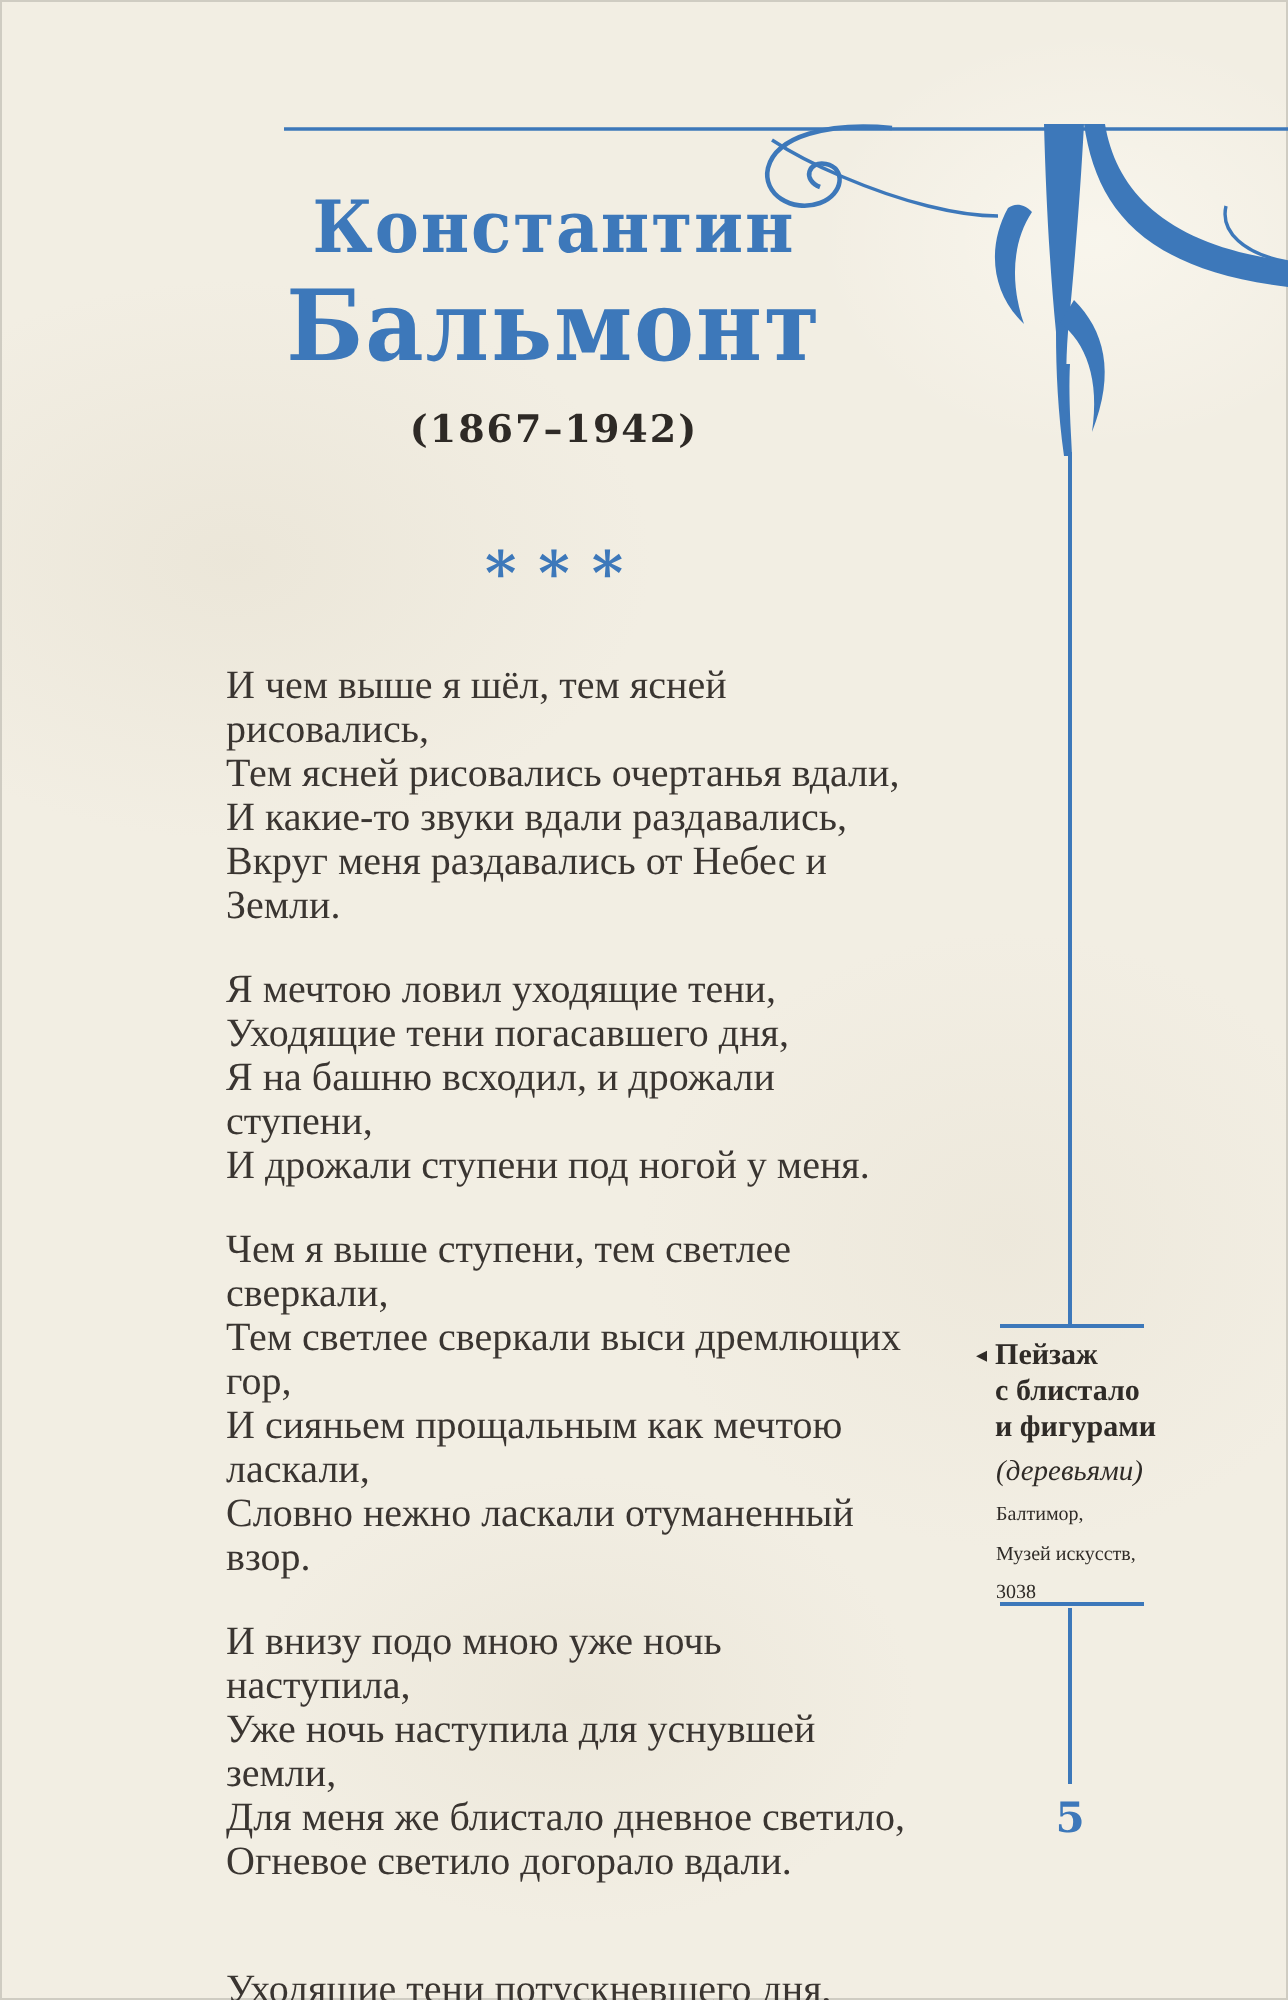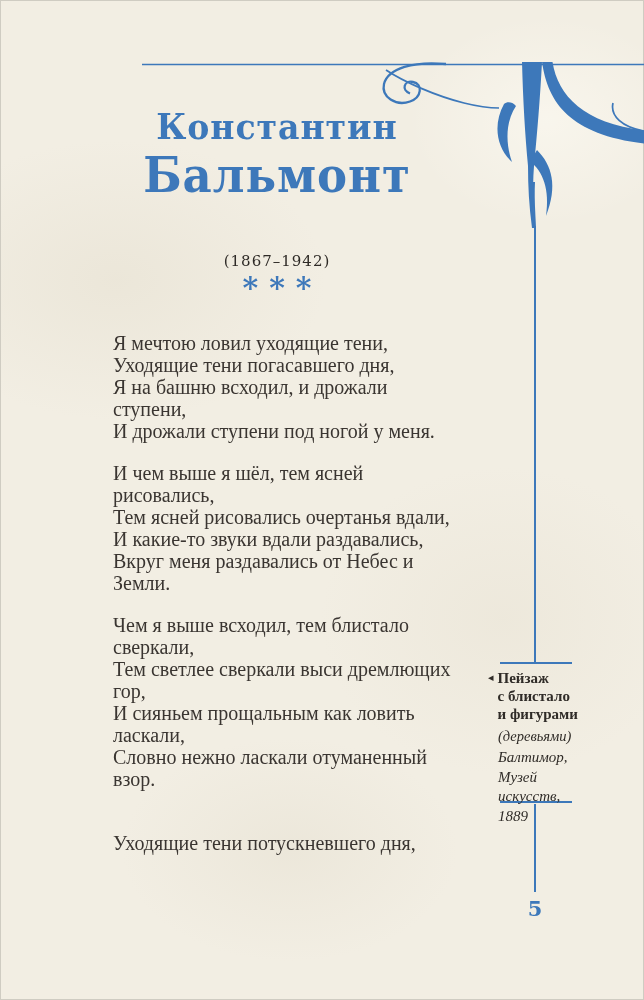--- a/index.html
+++ b/index.html
@@ -14,35 +14,35 @@
     background-color:var(--paper);
     background-image:
       radial-gradient(ellipse 300px 200px at 18% 28%, rgba(223,216,198,.35), transparent 70%),
       radial-gradient(ellipse 260px 220px at 78% 62%, rgba(226,219,202,.30), transparent 70%),
       radial-gradient(ellipse 240px 160px at 45% 85%, rgba(220,213,195,.28), transparent 70%),
       radial-gradient(ellipse 200px 150px at 85% 12%, rgba(255,253,246,.5), transparent 70%);
     box-shadow: inset 0 0 0 1px #cfccc2;
   }
   .ornament{position:absolute; top:0; left:0;}
   .title-block{
-    position:absolute; top:108px; left:77px; width:400px;
+    position:absolute; top:96px; left:77px; width:400px;
     text-align:center; color:var(--accent); line-height:1;
   }
   .title-first{
     font-family:"DejaVu Serif", serif; font-weight:bold; font-size:36px;
     letter-spacing:1px; transform:scaleX(.92); transform-origin:center;
   }
   .title-last{
     font-family:"DejaVu Serif", serif; font-weight:bold; font-size:49px;
     letter-spacing:1px; margin-top:7px; transform:scaleX(.92); transform-origin:center;
   }
   .years{
     position:absolute; top:204px; left:77px; width:400px; text-align:center;
-    font-family:"DejaVu Serif", serif; font-weight:normal; font-size:15px;
-    color:#2e2a26; letter-spacing:1px;margin-top:48px;
+    font-family:"DejaVu Serif", serif; font-weight:bold; font-size:19px;
+    color:#2e2a26; letter-spacing:1px;
   }
   .separator{
     position:absolute; top:270px; left:77px; width:400px; text-align:center;
     color:var(--accent); font-family:"DejaVu Serif", serif; font-weight:bold;
     font-size:30px; letter-spacing:11px; text-indent:11px;
   }
   .poem{
     position:absolute; top:332px; left:113px; width:342px;
     color:var(--ink); font-size:20px; line-height:22px;
   }
@@ -50,21 +50,21 @@
   .annotation{
     position:absolute; top:669px; left:488px; width:110px; color:#2f2b27;
   }
   .ann-head{display:flex; align-items:flex-start;}
   .ann-marker{
     font-size:11px; line-height:18px; margin-right:4px; color:#2f2b27;
     font-family:"DejaVu Sans", sans-serif;
   }
   .ann-title{font-weight:bold; font-size:15px; line-height:18px;}
   .ann-subtitle{font-style:italic; font-size:14.5px; margin:4px 0 3px 10px; line-height:18px;}
-  .ann-credit{font-style:italic; font-size:15px; line-height:19.5px; margin-left:10px;}
+  .ann-credit{font-size:10px; line-height:19.5px; margin-left:10px;}
   .vrule{position:absolute; left:534px; width:2px; background:var(--accent);}
   .vrule-upper{top:226px; height:438px;}
   .vrule-lower{top:804px; height:88px;}
   .tick{position:absolute; left:500px; width:72px; height:2px; background:var(--accent);}
   .tick-top{top:662px;}
   .tick-bottom{top:801px;}
   .page-number{
     position:absolute; top:896px; left:504px; width:62px; text-align:center;
     color:var(--accent); font-family:"DejaVu Serif", serif; font-weight:bold; font-size:21px;
   }
@@ -93,36 +93,42 @@
   <div class="title-block">
     <div class="title-first">Константин</div>
     <div class="title-last">Бальмонт</div>
   </div>
   <div class="years">(1867–1942)</div>
 
   <div class="separator">***</div>
 
   <div class="poem">
     <p class="stanza">
+      <span>И чем выше я шёл, тем ясней рисовались,</span><br>
+      <span>Тем ясней рисовались очертанья вдали,</span><br>
+      <span>И какие-то звуки вдали раздавались,</span><br>
+      <span>Вкруг меня раздавались от Небес и Земли.</span>
+    </p>
+    <p class="stanza">
       <span>Я мечтою ловил уходящие тени,</span><br>
       <span>Уходящие тени погасавшего дня,</span><br>
       <span>Я на башню всходил, и дрожали ступени,</span><br>
       <span>И дрожали ступени под ногой у меня.</span>
     </p>
     <p class="stanza">
-      <span>И чем выше я шёл, тем ясней рисовались,</span><br>
-      <span>Тем ясней рисовались очертанья вдали,</span><br>
-      <span>И какие-то звуки вдали раздавались,</span><br>
-      <span>Вкруг меня раздавались от Небес и Земли.</span>
+      <span>Чем я выше ступени, тем светлее сверкали,</span><br>
+      <span>Тем светлее сверкали выси дремлющих гор,</span><br>
+      <span>И сияньем прощальным как мечтою ласкали,</span><br>
+      <span>Словно нежно ласкали отуманенный взор.</span>
     </p>
     <p class="stanza">
-      <span>Чем я выше всходил, тем блистало сверкали,</span><br>
-      <span>Тем светлее сверкали выси дремлющих гор,</span><br>
-      <span>И сияньем прощальным как ловить ласкали,</span><br>
-      <span>Словно нежно ласкали отуманенный взор.</span>
+      <span>И внизу подо мною уже ночь наступила,</span><br>
+      <span>Уже ночь наступила для уснувшей земли,</span><br>
+      <span>Для меня же блистало дневное светило,</span><br>
+      <span>Огневое светило догорало вдали.</span>
     </p>
     <p class="stanza">
       <br>
       <span>Уходящие тени потускневшего дня,</span><br>
       <br>
       
     </p>
 
   </div>
 
@@ -136,18 +142,18 @@
       <span class="ann-marker">◂</span>
       <div>
         <div class="ann-title">Пейзаж</div>
         <div class="ann-title">с блистало</div>
         <div class="ann-title">и фигурами</div>
       </div>
     </div>
     <div class="ann-subtitle">(деревьями)</div>
     <div class="ann-credit">Балтимор,</div>
     <div class="ann-credit">Музей искусств,</div>
-    <div class="ann-credit">1889</div>
+    <div class="ann-credit">3038</div>
   </div>
 
   <div class="page-number">5</div>
 
 </div>
 
 </body></html>

